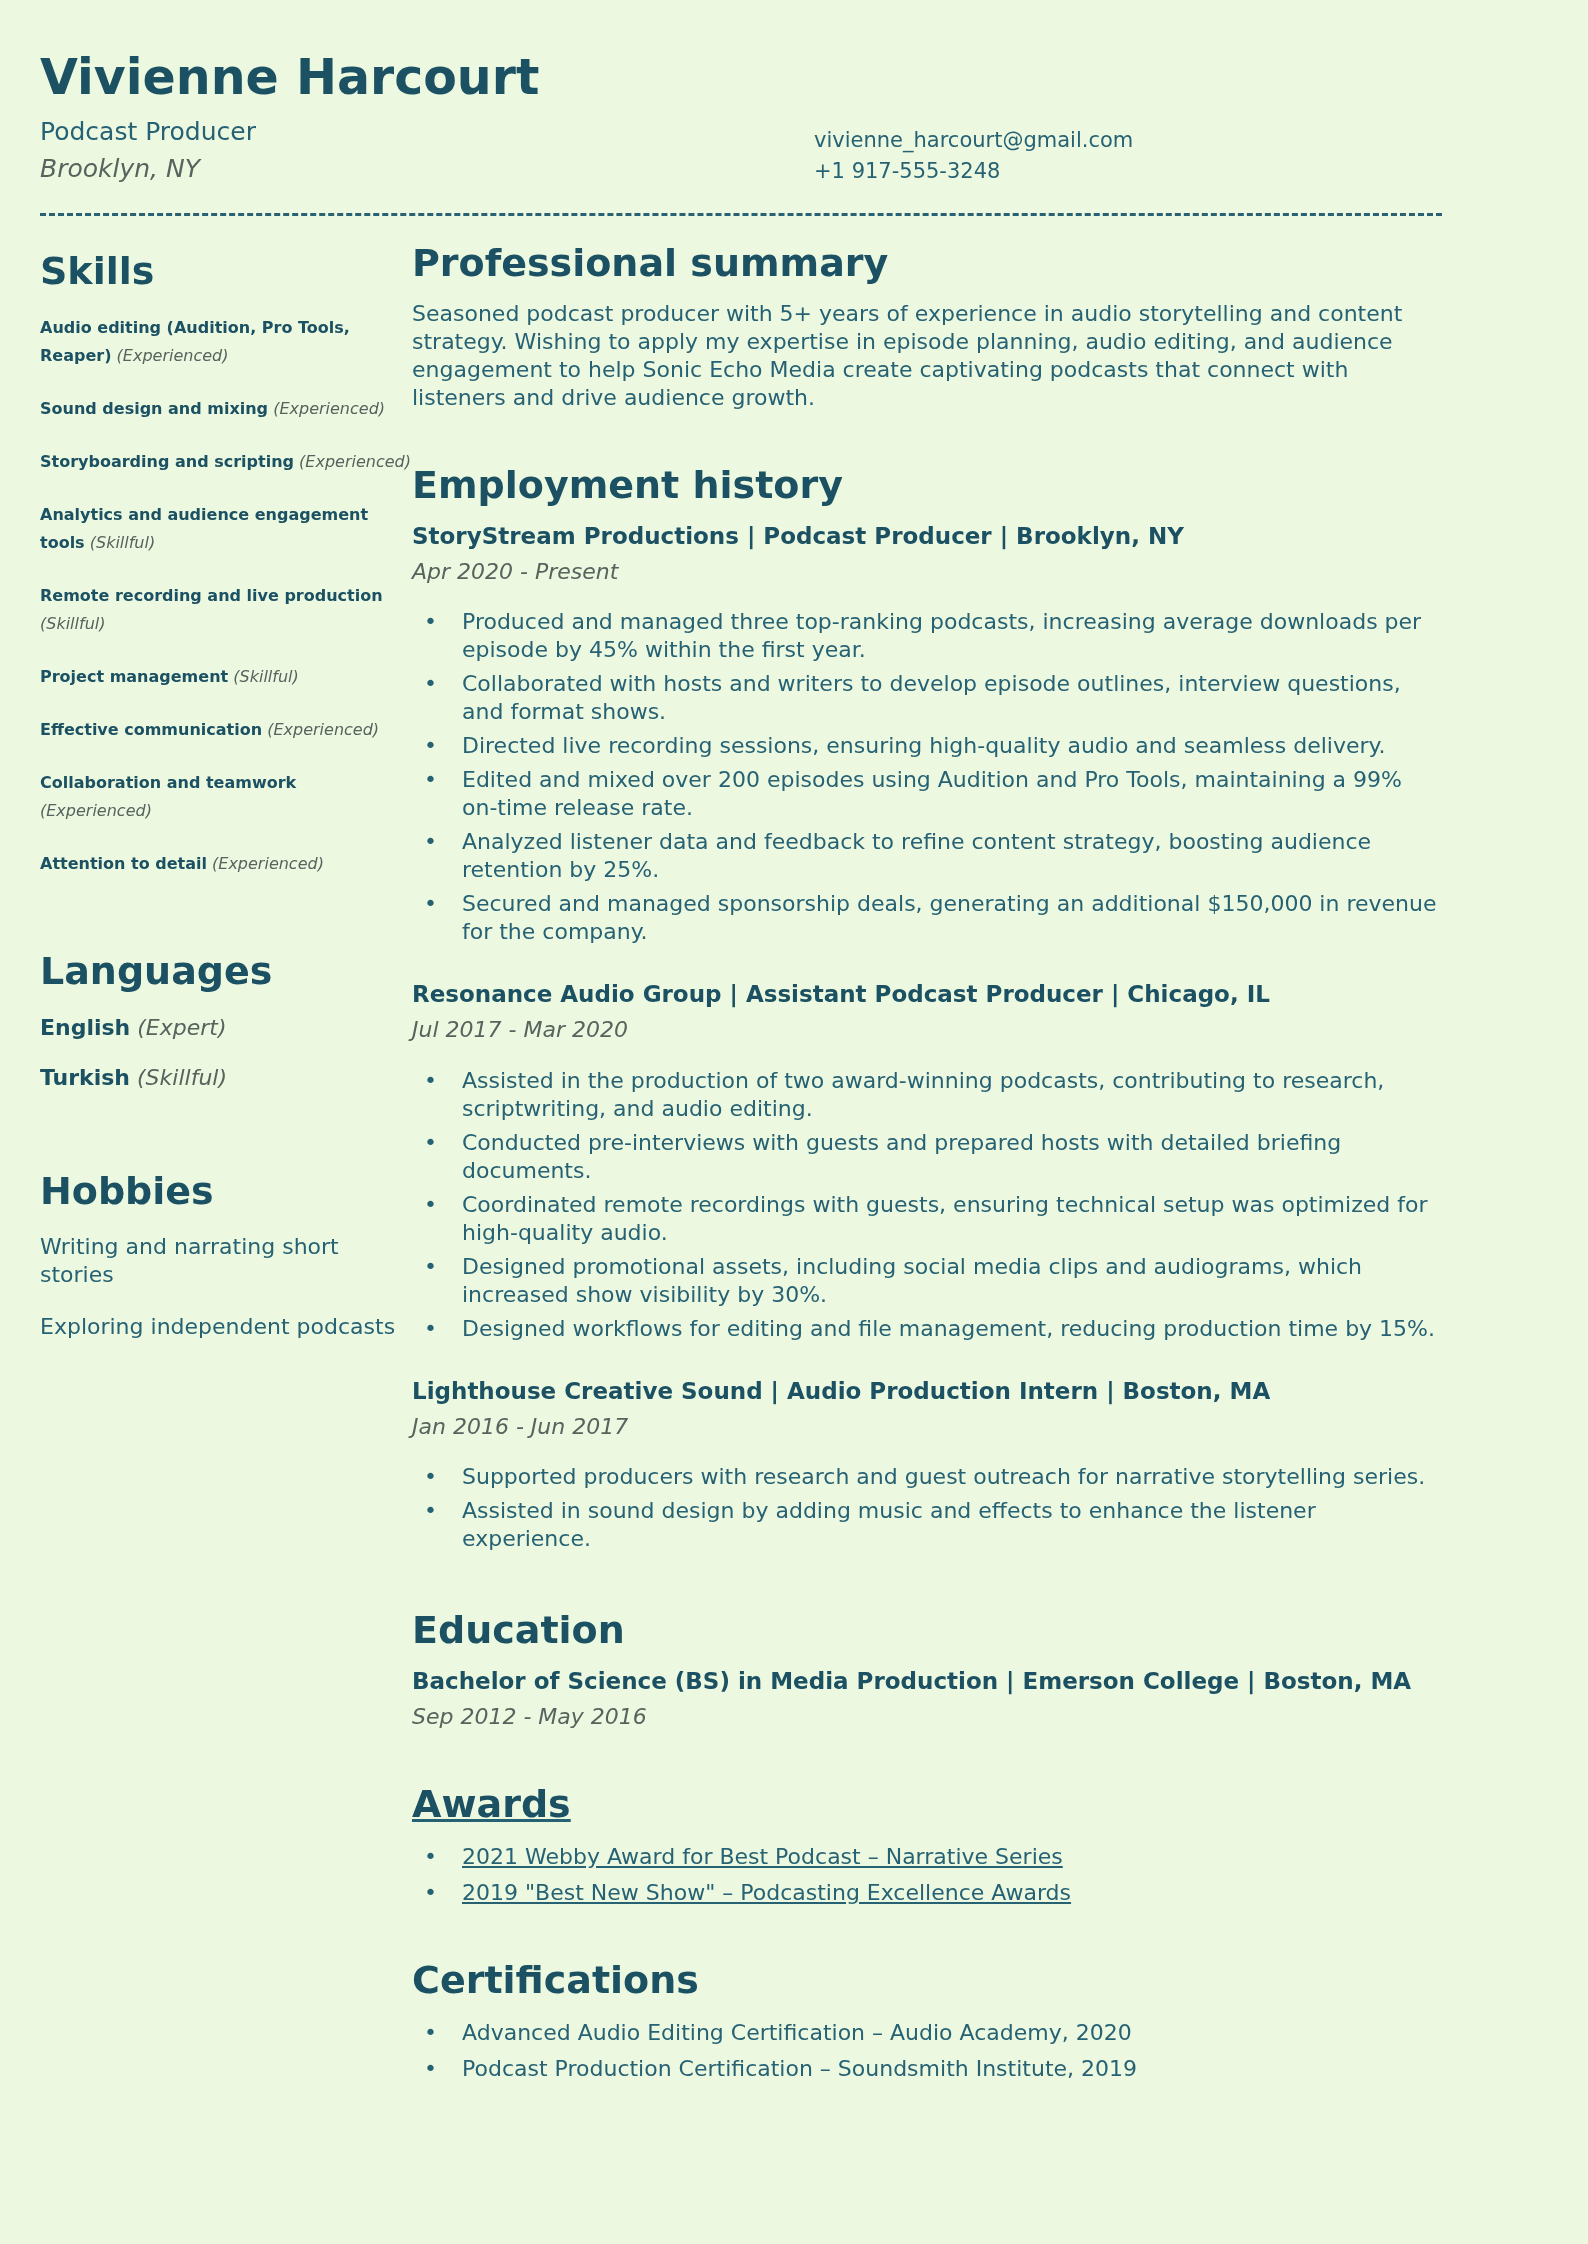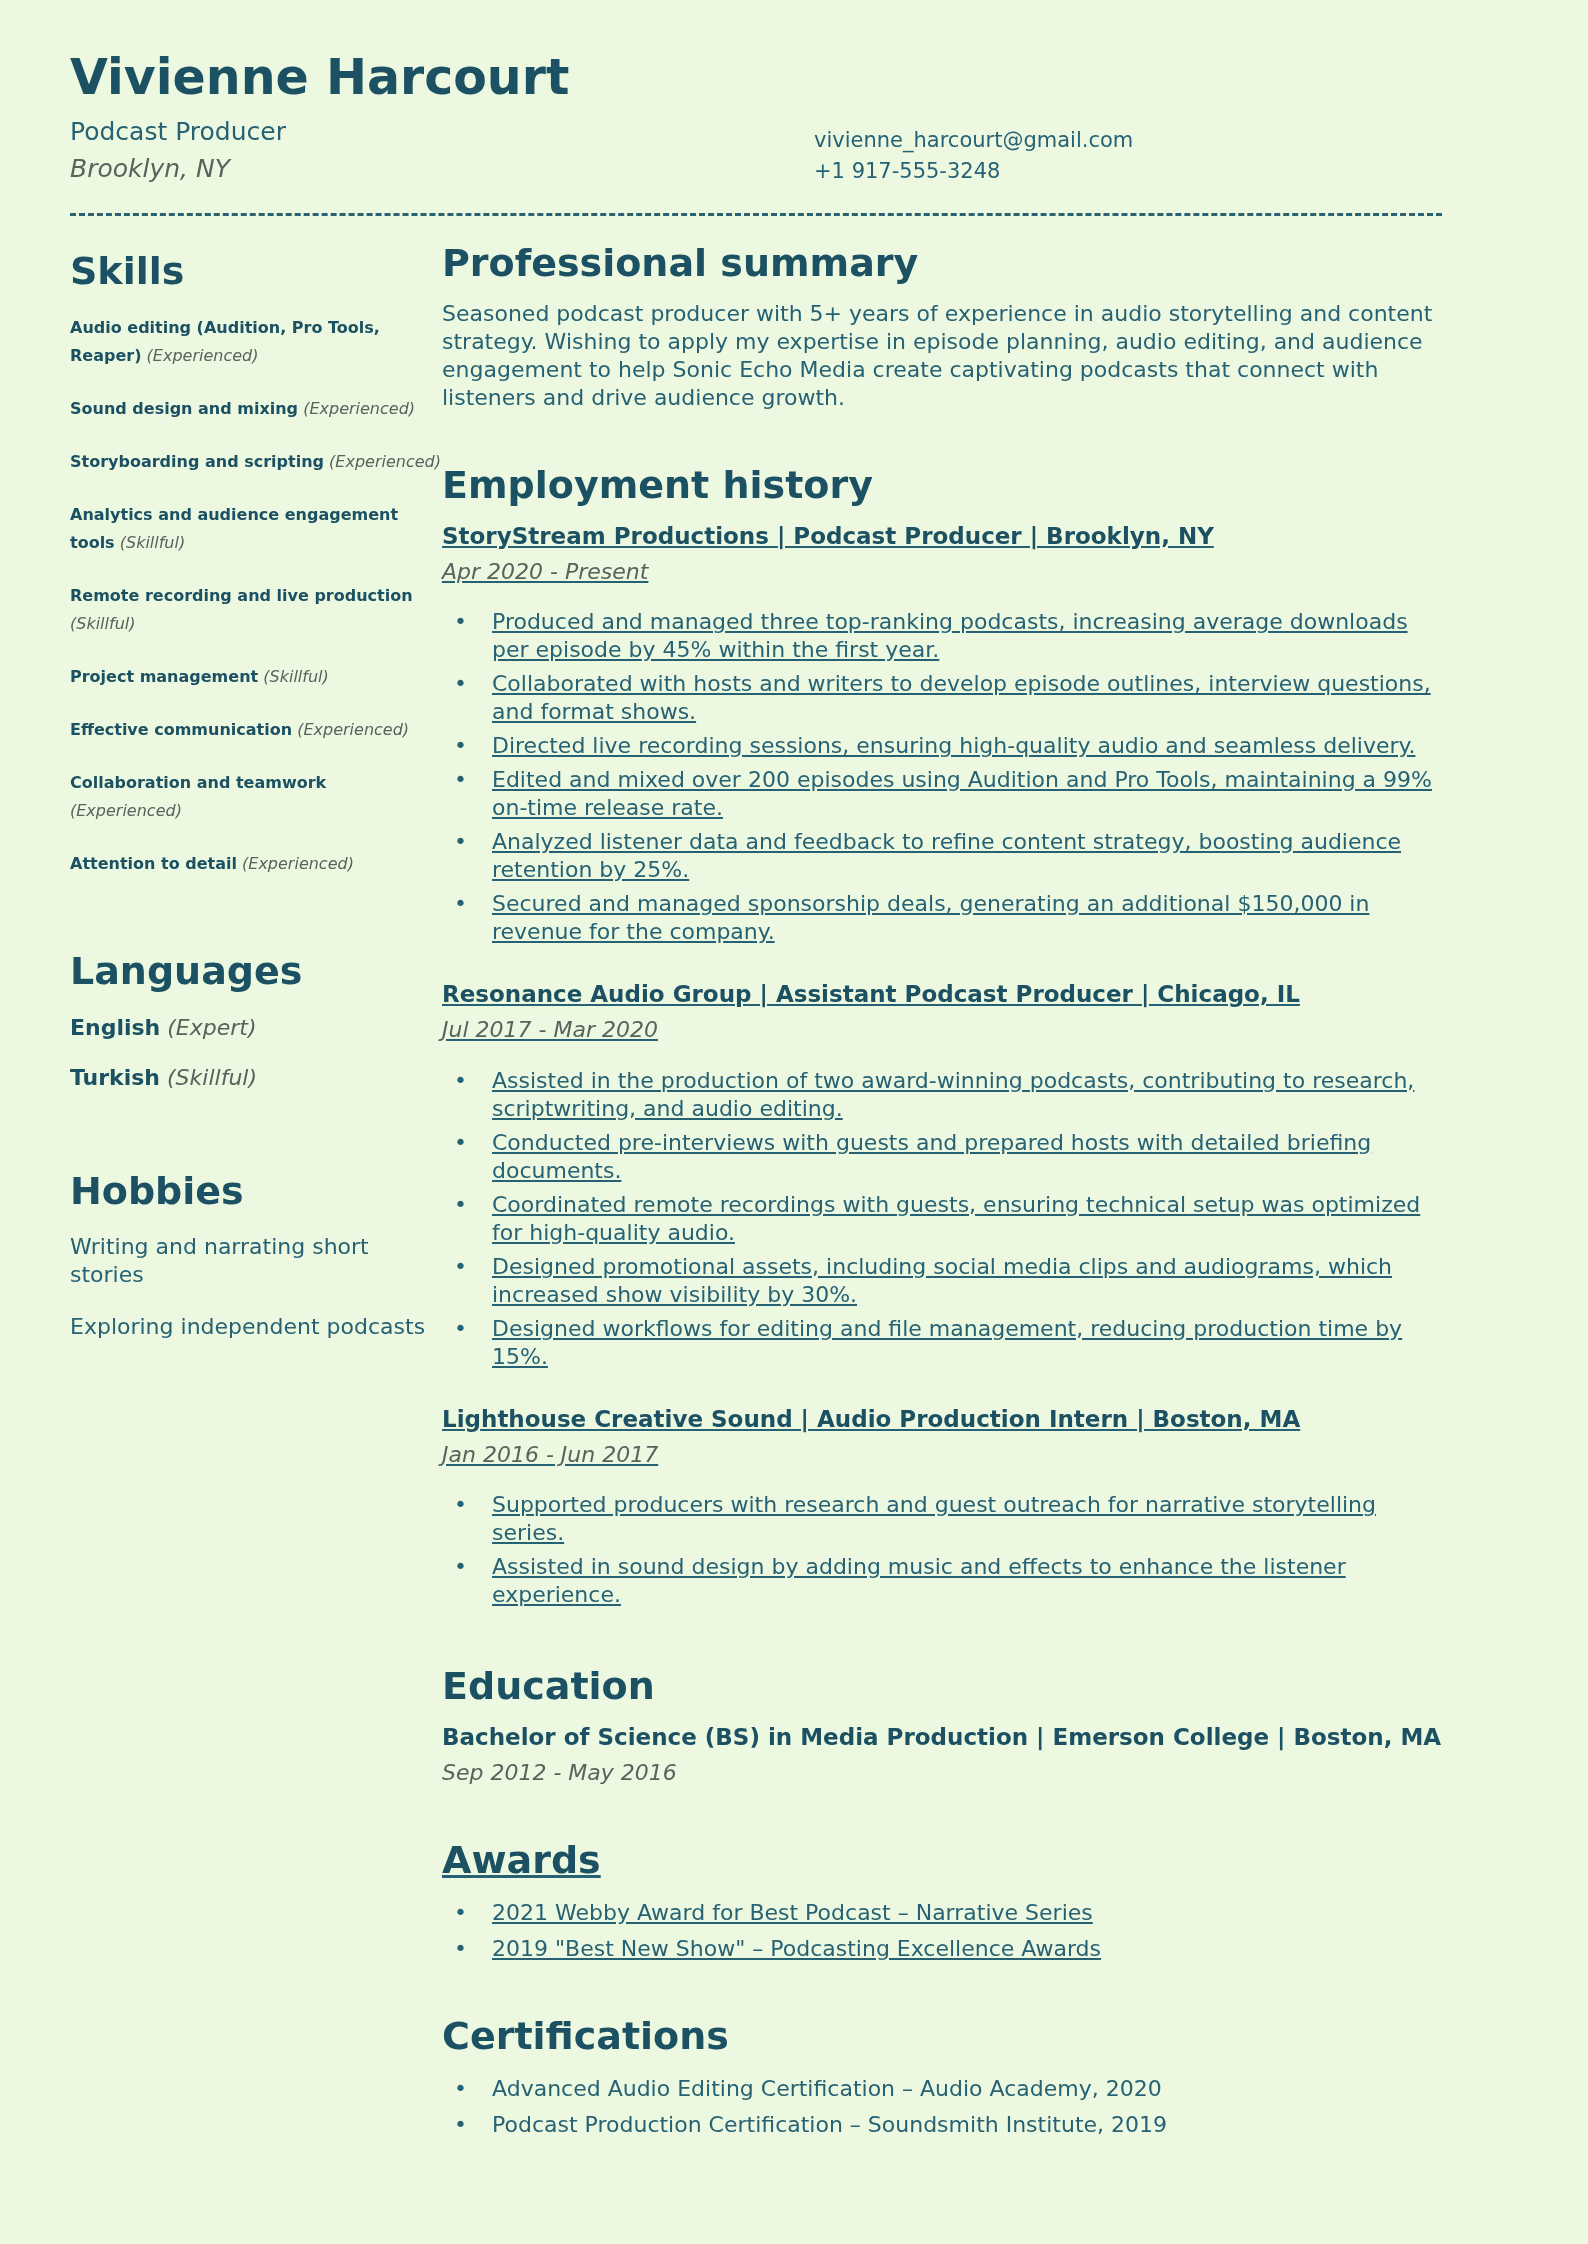--- a/index.html
+++ b/index.html
@@ -9,21 +9,21 @@
     --muted:#57635d;
   }
   *{margin:0;padding:0;box-sizing:border-box;}
   html,body{background:var(--bg);}
   body{
     width:1588px;min-height:2244px;
     font-family:"DejaVu Sans","Liberation Sans",sans-serif;
     color:var(--body);
     -webkit-font-smoothing:antialiased;
   }
-  .page{width:1500px;min-height:2244px;padding:50px 58px 80px 70px;background:var(--bg);}
+  .page{width:1500px;min-height:2244px;padding:50px 58px 80px 40px;background:var(--bg);}
 
   
   .header{display:flex;justify-content:space-between;align-items:flex-end;}
   .name{font-size:49px;font-weight:bold;color:var(--accent);line-height:1.15;}
   .job-title{font-size:25px;color:var(--body);margin-top:10px;line-height:1.3;}
   .location{font-size:25px;font-style:italic;color:var(--muted);line-height:1.3;margin-top:4px;}
   .contact{width:628px;font-size:21px;color:var(--body);}
   .contact div{line-height:1.3;margin-top:4px;}
 
   .divider{border-top:3px dashed #2a6173;margin:28px 0 26px 0;height:0;}
@@ -42,21 +42,21 @@
   .skill-level{font-style:italic;color:var(--muted);}
   .side-block{margin-top:8px;}
   .languages-block{margin-top:72px;}
   .hobbies-block{margin-top:78px;}
   .lang-item{margin-bottom:22px;font-size:22px;line-height:28px;}
   .hobby-item{margin-bottom:24px;font-size:22px;line-height:28px;color:var(--body);}
 
   
   .summary-text{font-size:22px;line-height:28px;margin-top:14px;}
   .employment-block{margin-top:52px;}
-  .job{margin-top:10px;text-decoration:underline;}
+  .job{margin-top:10px;}
   .job + .job{margin-top:34px;}
   .job-heading{font-size:23px;font-weight:bold;color:var(--accent);line-height:1.3;margin-top:14px;}
   .job-dates{font-size:22px;font-style:italic;color:var(--muted);line-height:1.3;margin-top:6px;}
   ul.bullets{list-style:none;margin-top:22px;}
   ul.bullets li{
     position:relative;padding-left:50px;
     font-size:22px;line-height:28px;margin-bottom:6px;
   }
   ul.bullets li::before{
     content:"•";position:absolute;left:12px;top:0;

